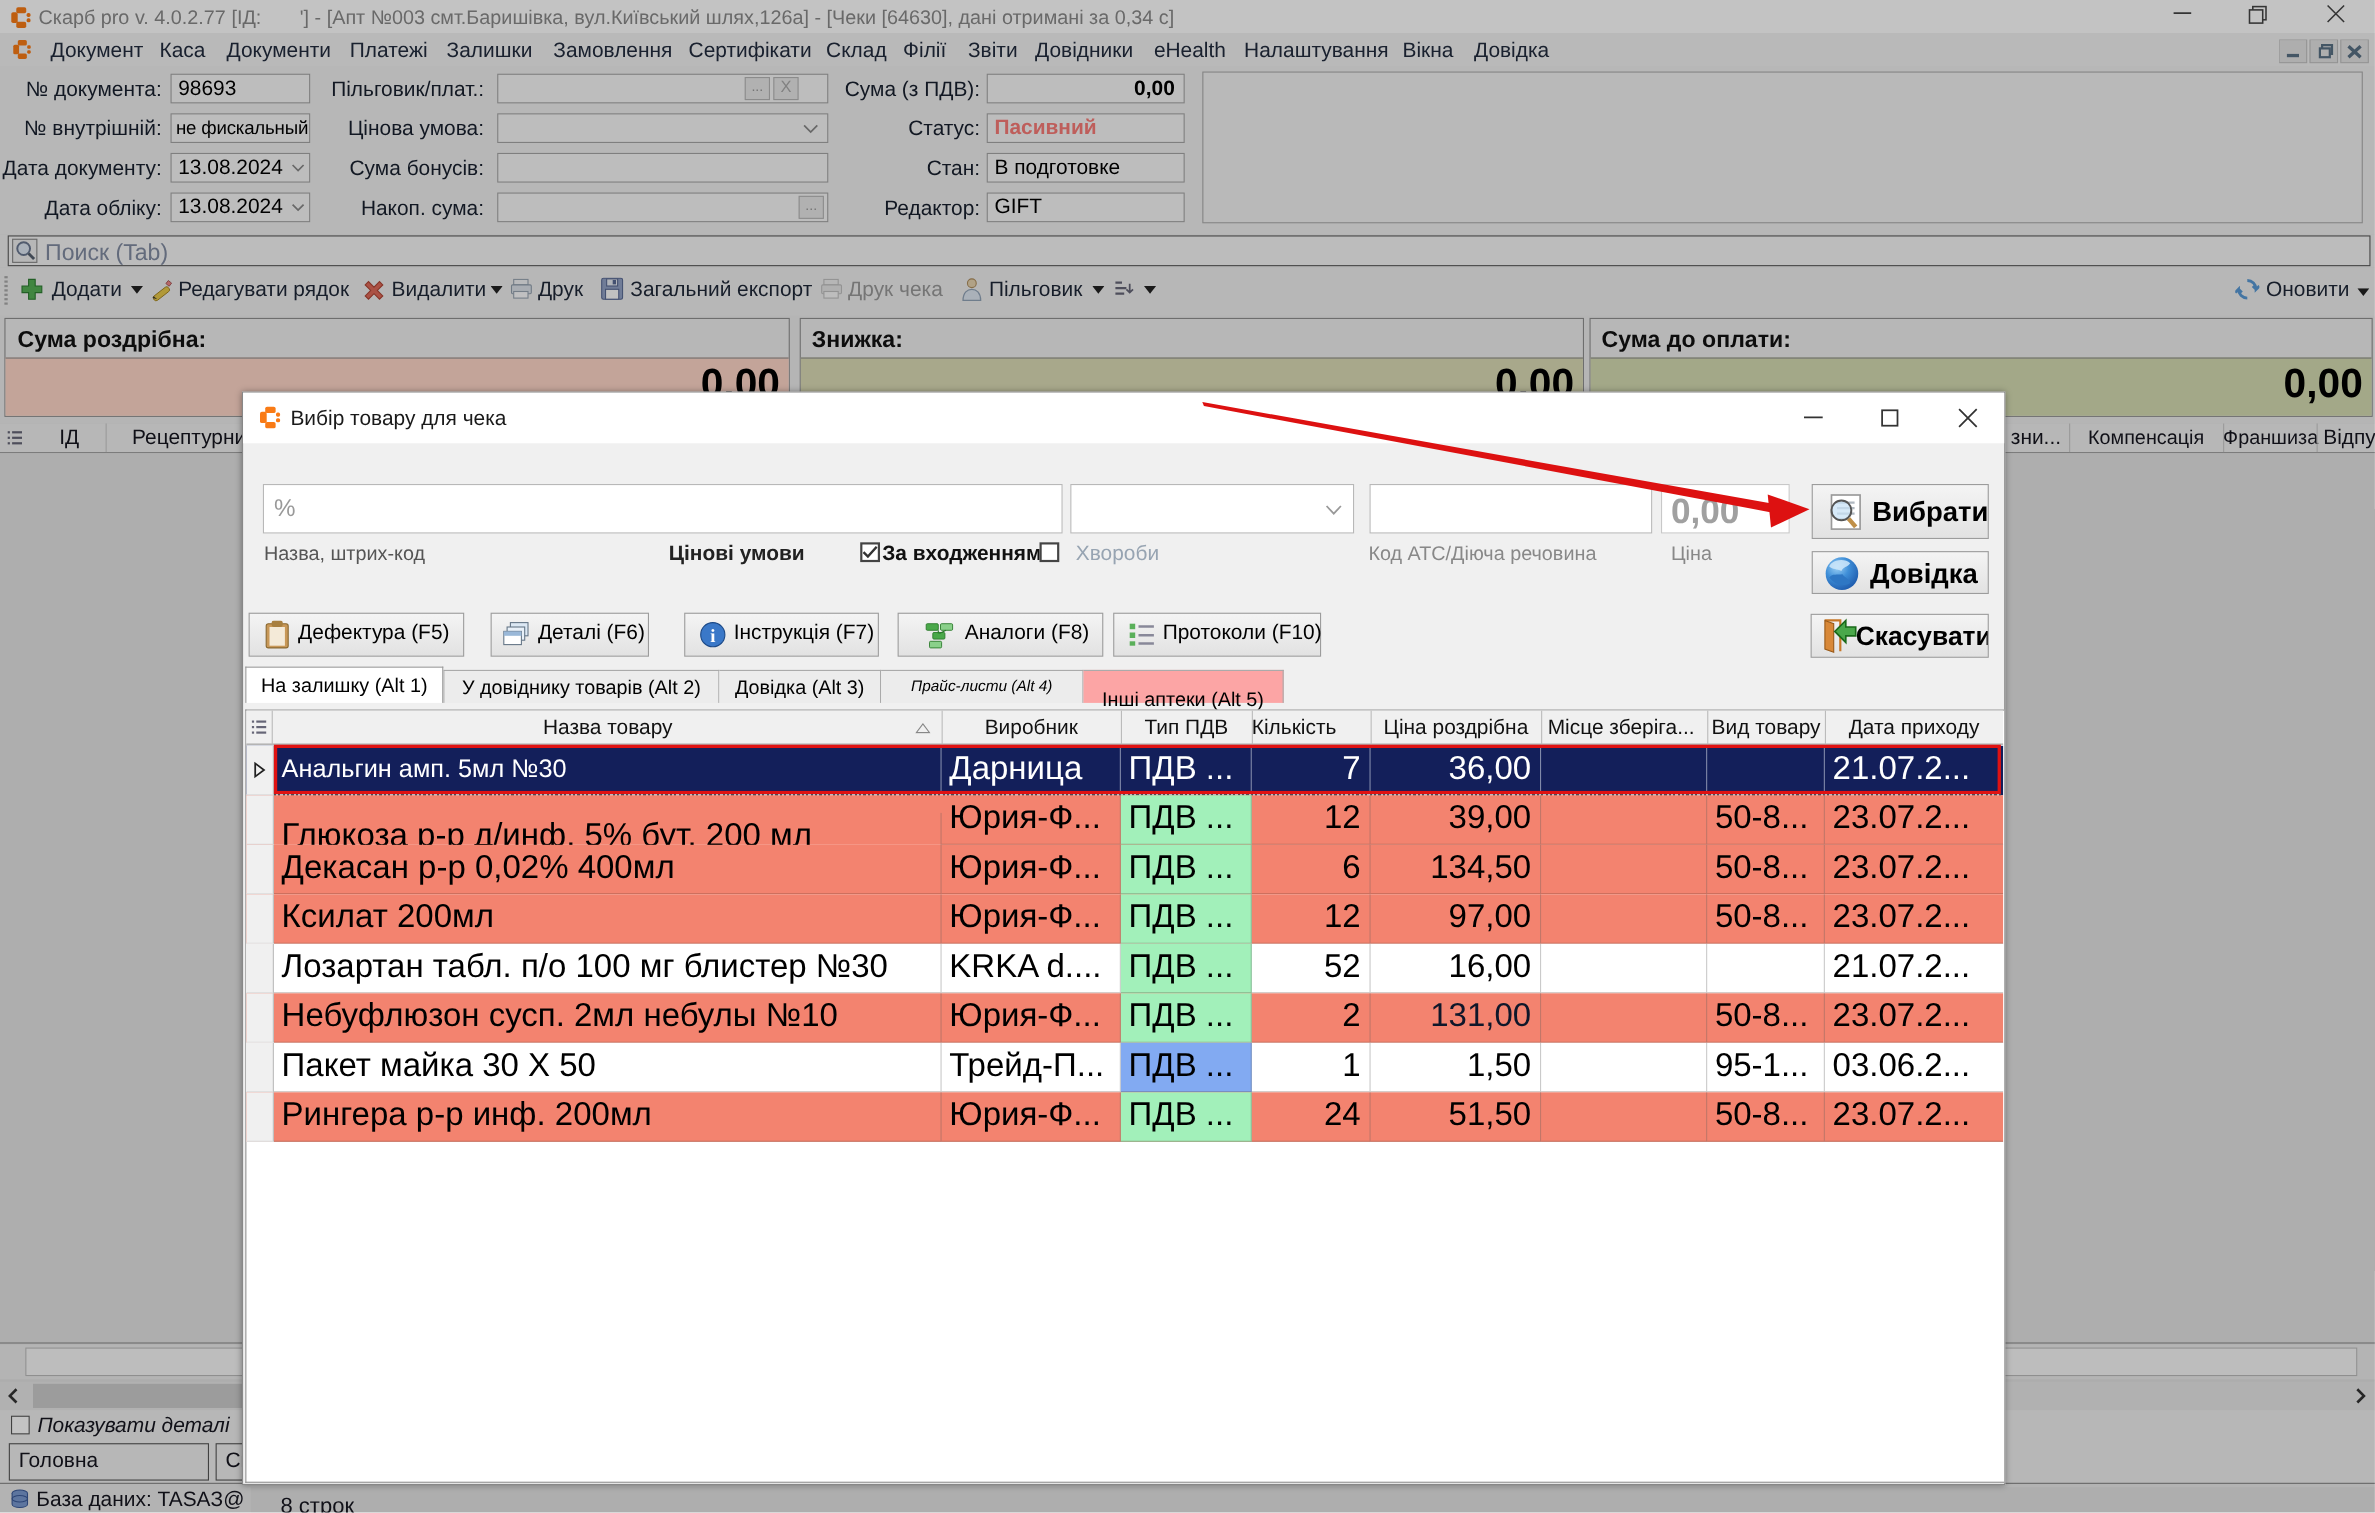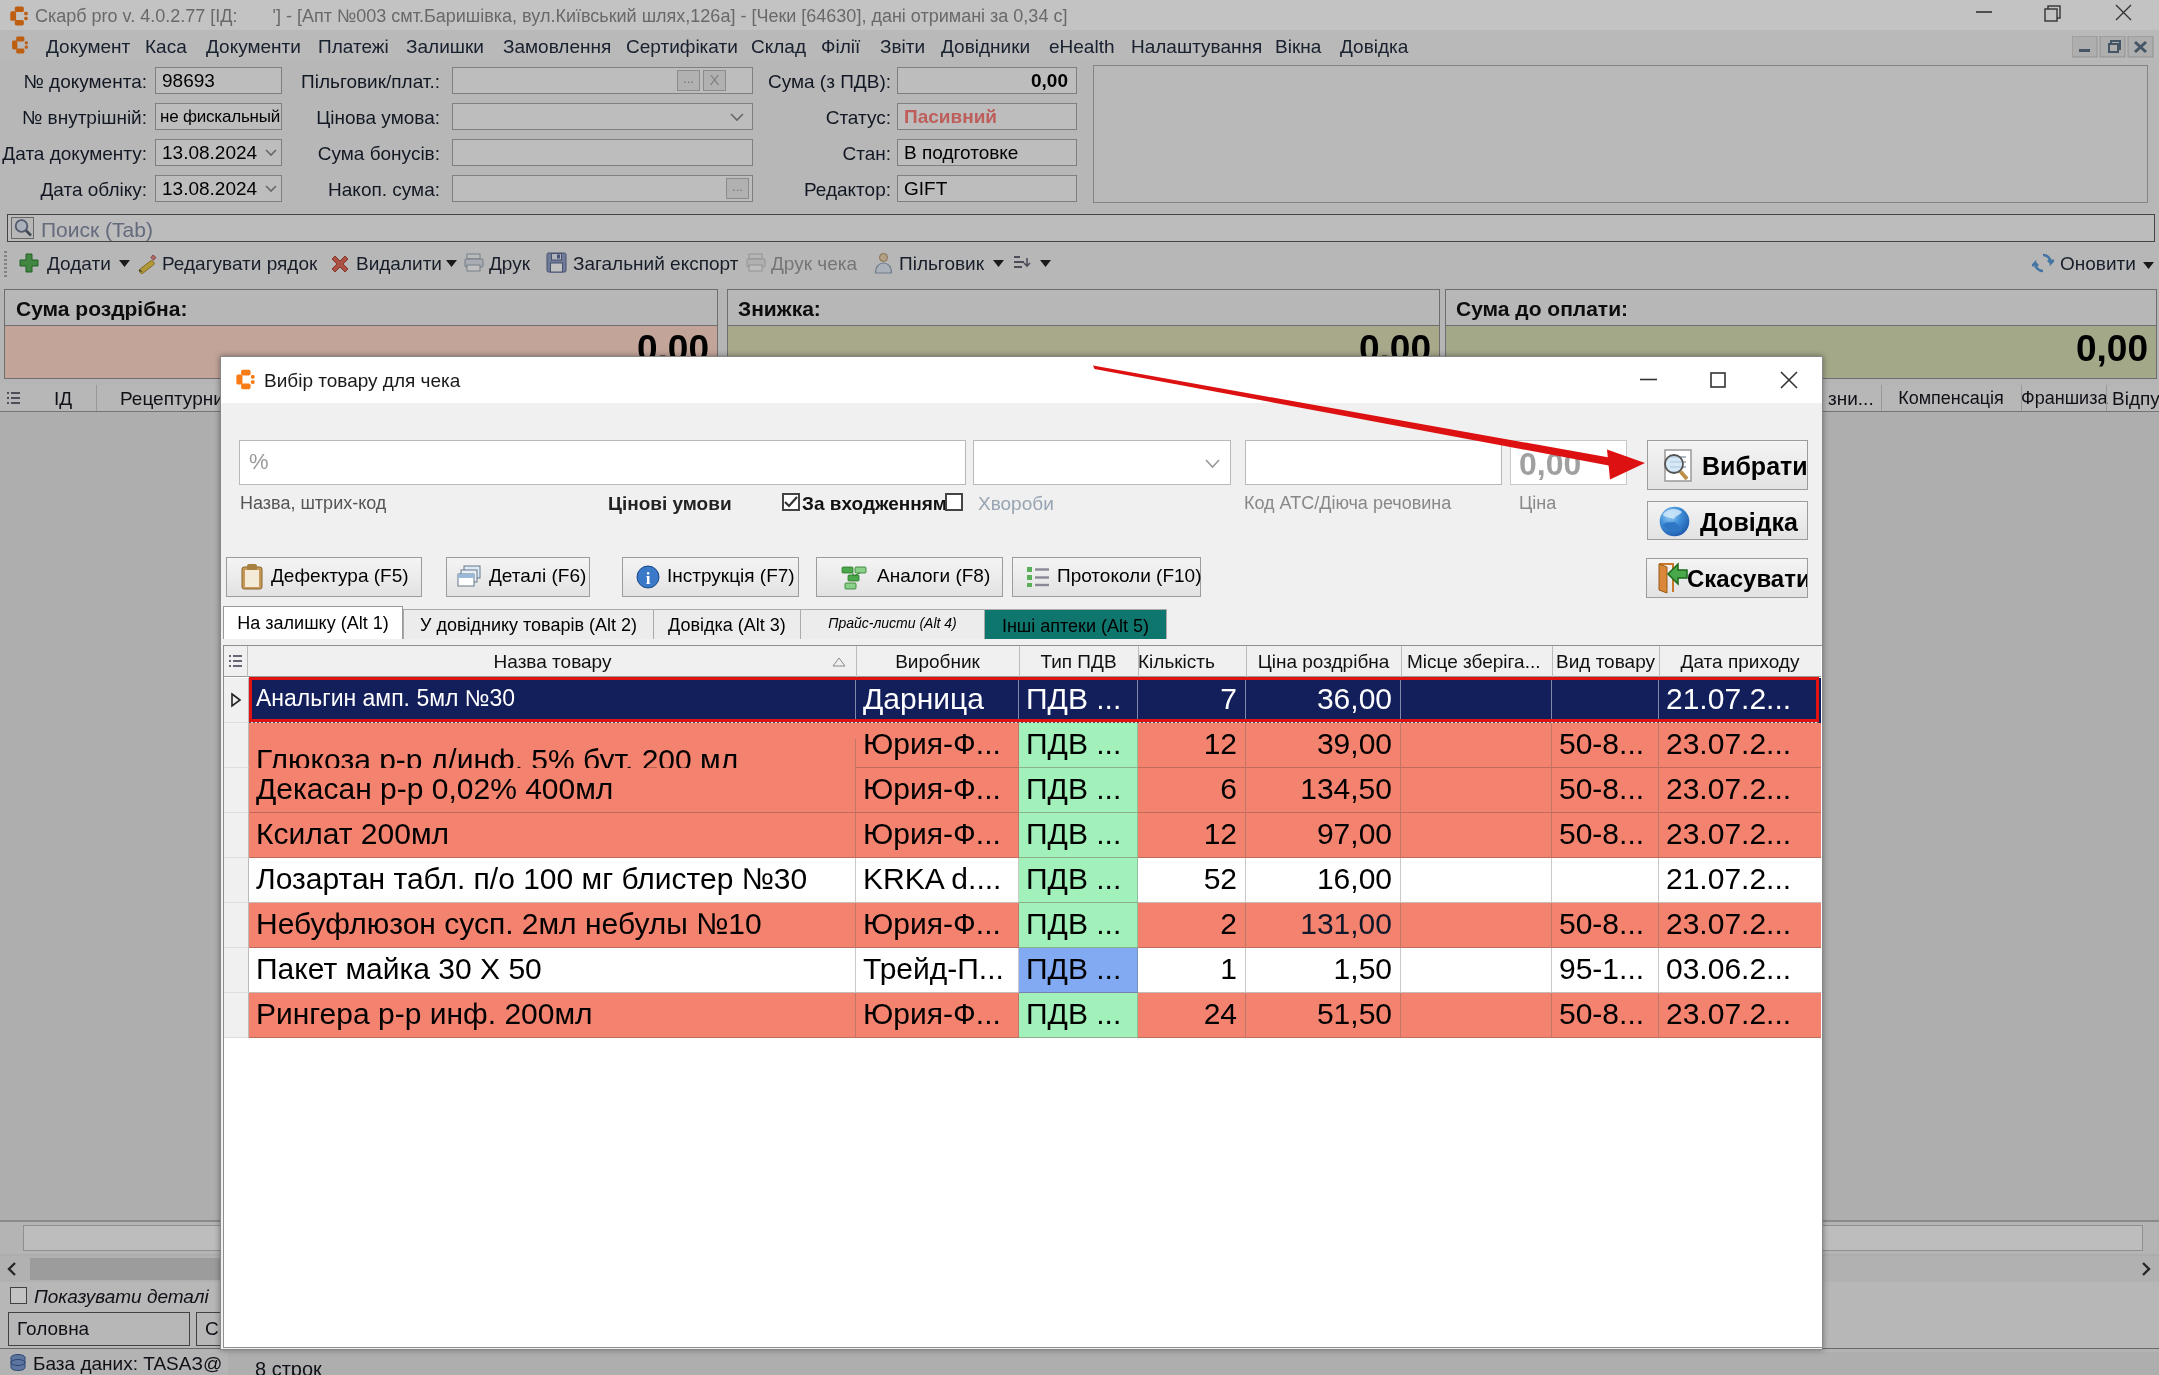--- a/index.html
+++ b/index.html
@@ -419,21 +419,21 @@
         <path d="M7 3 l8 3 v26 l-8-3 z" fill="#d88838" stroke="#9a5a18" stroke-width="1"></path>
         <path d="M36 13 h-9 v-6 l-10 10 10 10 v-6 h9 z" fill="#4aa84a" stroke="#1a6a1a" stroke-width="1.5" transform="translate(-1,-4)"></path>
       </svg>
     <span style="position:absolute;left:40px;top:6px;font-size:24px;font-weight:bold;color:#000;white-space:nowrap;">Скасувати</span>
   </div>
 
   <div class="abs" style="left:2px;top:249px;width:180px;height:33px;background:#fff;border:1px solid #999;border-bottom:none;font-size:18px;color:#000;text-align:center;padding-top:6px;z-index:3;white-space:nowrap;">На залишку (Alt 1)</div>
   <div class="abs" style="left:182px;top:252px;width:251px;height:30px;background:#ececec;border:1px solid #aaa;border-bottom:none;font-size:18px;color:#000;text-align:center;padding-top:5px;white-space:nowrap;">У довіднику товарів (Alt 2)</div>
   <div class="abs" style="left:433px;top:252px;width:147px;height:30px;background:#ececec;border:1px solid #aaa;border-left:none;border-bottom:none;font-size:18px;color:#000;text-align:center;padding-top:5px;white-space:nowrap;">Довідка (Alt 3)</div>
   <div class="abs" style="left:580px;top:252px;width:184px;height:30px;background:#ececec;border:1px solid #aaa;border-left:none;border-bottom:none;font-size:14px;color:#000;text-align:center;padding-top:5px;white-space:nowrap;font-style:italic;">Прайс-листи (Alt 4)</div>
-  <div class="abs" style="left:764px;top:252px;width:182px;height:30px;background:#0f766e;border:1px solid #aaa;border-left:none;border-bottom:none;font-size:18px;color:#000;text-align:center;padding-top:6px;white-space:nowrap;">Інші аптеки (Alt 5)</div>
+  <div class="abs" style="left:764px;top:252px;width:182px;height:30px;background:#fca5a5;border:1px solid #aaa;border-left:none;border-bottom:none;font-size:18px;color:#000;text-align:center;padding-top:16px;white-space:nowrap;">Інші аптеки (Alt 5)</div>
 
   <div class="abs" style="left:2px;top:288px;width:1599px;height:703px;background:#fff;border:1px solid #909090;border-right:none;">
 
     <div class="abs" style="left:0;top:0;width:1597px;height:31px;background:#f0f0f0;border-bottom:1px solid #999;">
       <div class="abs" style="left:0;top:0;width:24px;height:31px;border-right:1px solid #bbb;">
           <svg style="position:absolute;left:4px;top:8px;" width="16" height="16" viewBox="0 0 16 16">
             <g fill="#667">
               <rect x="1" y="1" width="2" height="2"></rect>
               <rect x="5" y="1" width="9" height="2"></rect>
               <rect x="1" y="6" width="2" height="2"></rect>

